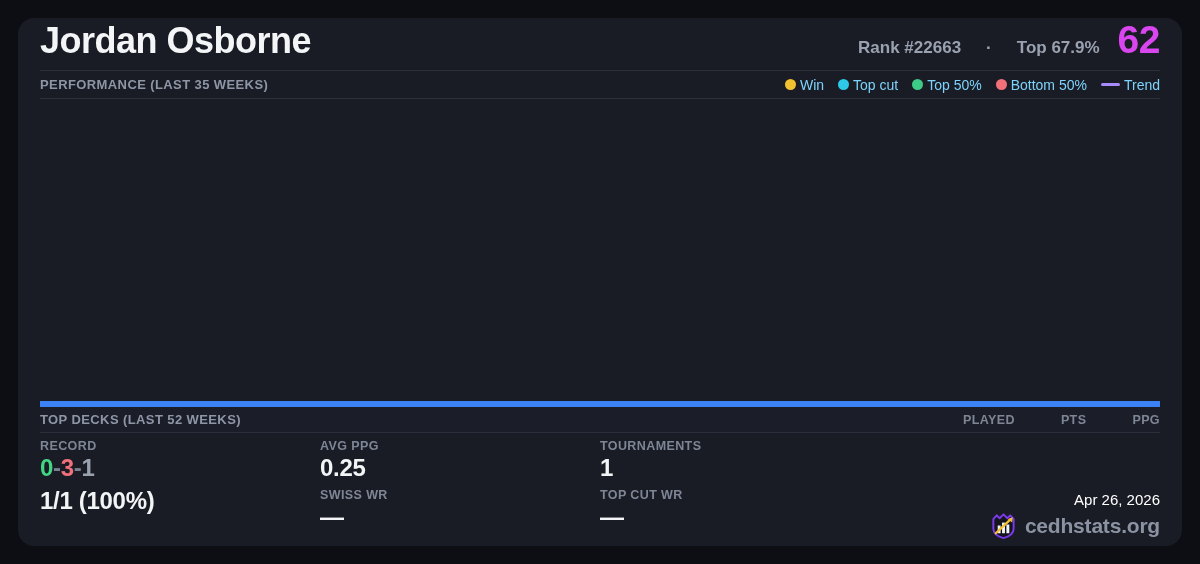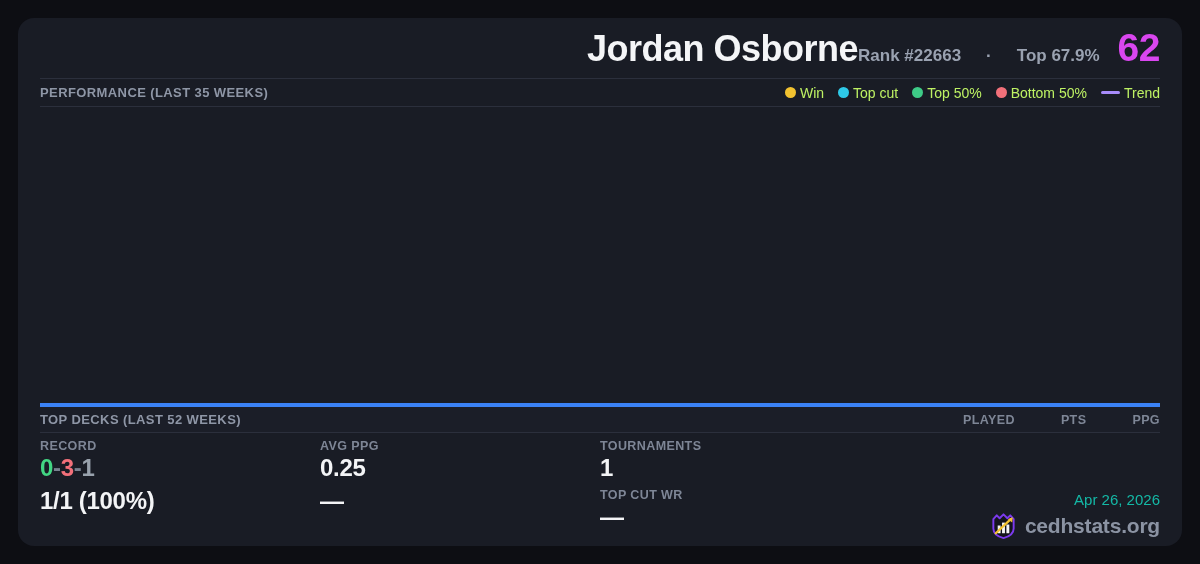--- a/index.html
+++ b/index.html
@@ -14,23 +14,23 @@
     position: absolute;
     left: 18px; top: 18px; right: 18px; bottom: 18px;
     background: #191c25;
     border-radius: 16px;
     display: flex;
     flex-direction: column;
   }
   
   .card-header {
     display: flex;
-    justify-content: flex-end;
+    justify-content: space-between;
     align-items: baseline;
-    padding: 8px 22px 8px 22px;
+    padding: 0 22px 8px 22px;
   }
   .player-name {
     margin: 0;
     font-size: 36px;
     font-weight: 700;
     letter-spacing: -0.5px;
     color: #f4f5f7;
   }
   .header-right {
     display: flex;
@@ -71,41 +71,41 @@
     display: flex;
     align-items: center;
     gap: 14px;
   }
   .legend-item {
     display: flex;
     align-items: center;
     gap: 4px;
     font-size: 14px;
     font-weight: 500;
-    color: #bef264;
+    color: #7dd3fc;
   }
   .swatch-dot {
     width: 11px; height: 11px;
     border-radius: 50%;
     display: inline-block;
   }
   .swatch-line {
     width: 19px; height: 3px;
     border-radius: 2px;
     display: inline-block;
   }
   
   .chart-area {
     flex: 1;
     margin: 0 22px;
   }
   
   .decks-row {
     margin: 0 22px;
-    border-top: 4px solid #3b82f6;
+    border-top: 6px solid #3b82f6;
     border-bottom: 1px solid #2b2f3c;
     height: 25px;
     display: flex;
     align-items: center;
     justify-content: space-between;
     background: #1b1e28;
   }
   .decks-cols {
     display: flex;
     gap: 46px;
@@ -149,21 +149,21 @@
   
   .footer-right {
     position: absolute;
     right: 22px;
     bottom: 6px;
     text-align: right;
   }
   .footer-date {
     font-size: 15px;
     font-weight: 500;
-    color: #14b8a6;
+    color: #ffffff;
     margin-bottom: 3px;
   }
   .brand-row {
     display: flex;
     align-items: center;
     justify-content: space-between;
     gap: 7px;
   }
   .brand-text {
     font-size: 21px;
@@ -239,20 +239,21 @@
         <div class="stat-value">1/1 (100%)</div>
       </div>
     </div>
 
     <div class="stat-col">
       <div class="stat-block">
         <div class="stat-label">AVG PPG</div>
         <div class="stat-value">0.25</div>
       </div>
       <div class="stat-block">
+        <div class="stat-label">SWISS WR</div>
         <div class="stat-value">—</div>
       </div>
     </div>
 
     <div class="stat-col">
       <div class="stat-block">
         <div class="stat-label">TOURNAMENTS</div>
         <div class="stat-value">1</div>
       </div>
       <div class="stat-block">

